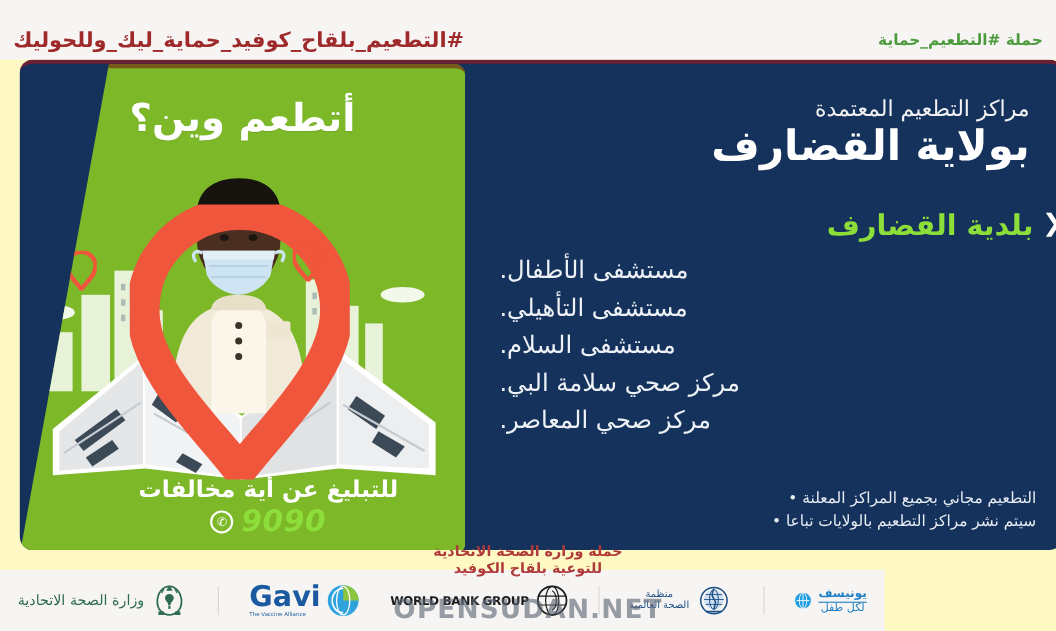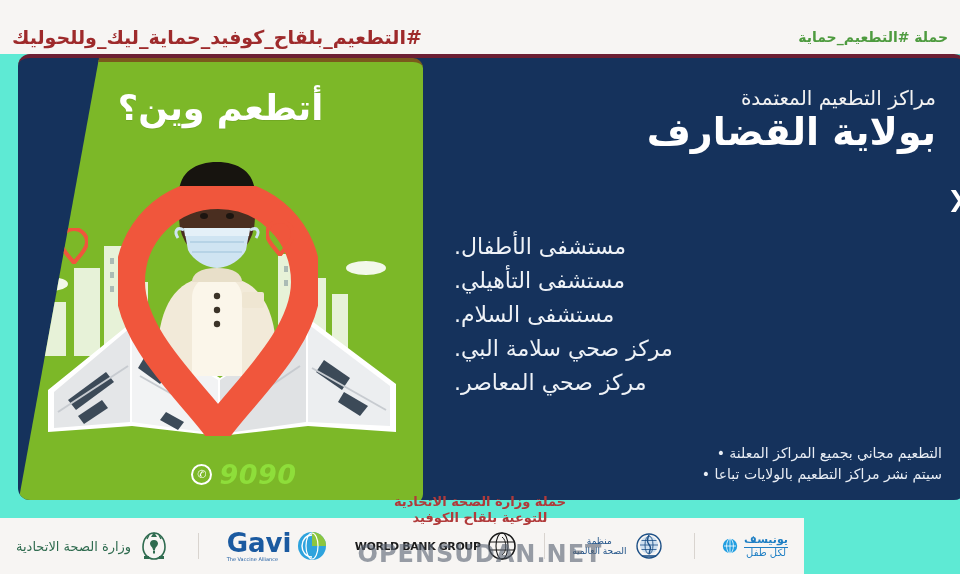--- a/index.html
+++ b/index.html
@@ -9,21 +9,21 @@
     height: 574px;
     overflow: hidden;
     font-family: "DejaVu Sans", "Liberation Sans", sans-serif;
     background: #f6f4f2;
   }
 
   #poster {
     position: relative;
     width: 960px;
     height: 574px;
-    background: #5eead4;
+    background: #fef9c3;
   }
 
   
   .hashtag-bar {
     position: absolute;
     top: 0; left: 0;
     width: 960px;
     height: 54px;
     background: #f7f5f3;
   }
@@ -441,33 +441,35 @@
 
           <svg style="position:absolute;left:34px;top:96px;width:28px;height:36px;" viewBox="0 0 28 36">
             <path d="M14 1 C7 1 1 7 1 14 C1 22 10 29 14 35 C18 29 27 22 27 14 C27 7 21 1 14 1 Z" fill="none" stroke="#f0563c" stroke-width="4"></path>
           </svg>
           <svg style="position:absolute;left:240px;top:88px;width:28px;height:36px;" viewBox="0 0 28 36">
             <path d="M14 1 C7 1 1 7 1 14 C1 22 10 29 14 35 C18 29 27 22 27 14 C27 7 21 1 14 1 Z" fill="none" stroke="#f0563c" stroke-width="4"></path>
           </svg>
         </div>
 
         <div class="hotline">
+          <div class="hotline-label">للتبليغ عن أية مخالفات</div>
           <div class="hotline-row">
             <span class="hotline-number">9090</span>
             <span class="phone-icon">✆</span>
           </div>
         </div>
       </div>
 
       <div class="left-content">
         <div class="kicker">مراكز التطعيم المعتمدة</div>
         <div class="state-title">بولاية القضارف</div>
 
         <div class="locality-row">
           <span class="chevron-icon">❮</span>
+          <span class="locality-name">بلدية القضارف</span>
         </div>
 
         <ul class="center-list">
           <li>
             <span>مستشفى الأطفال</span><span class="dot">.</span>
           </li>
           <li>
             <span>مستشفى التأهيلي</span><span class="dot">.</span>
           </li>
           <li>

